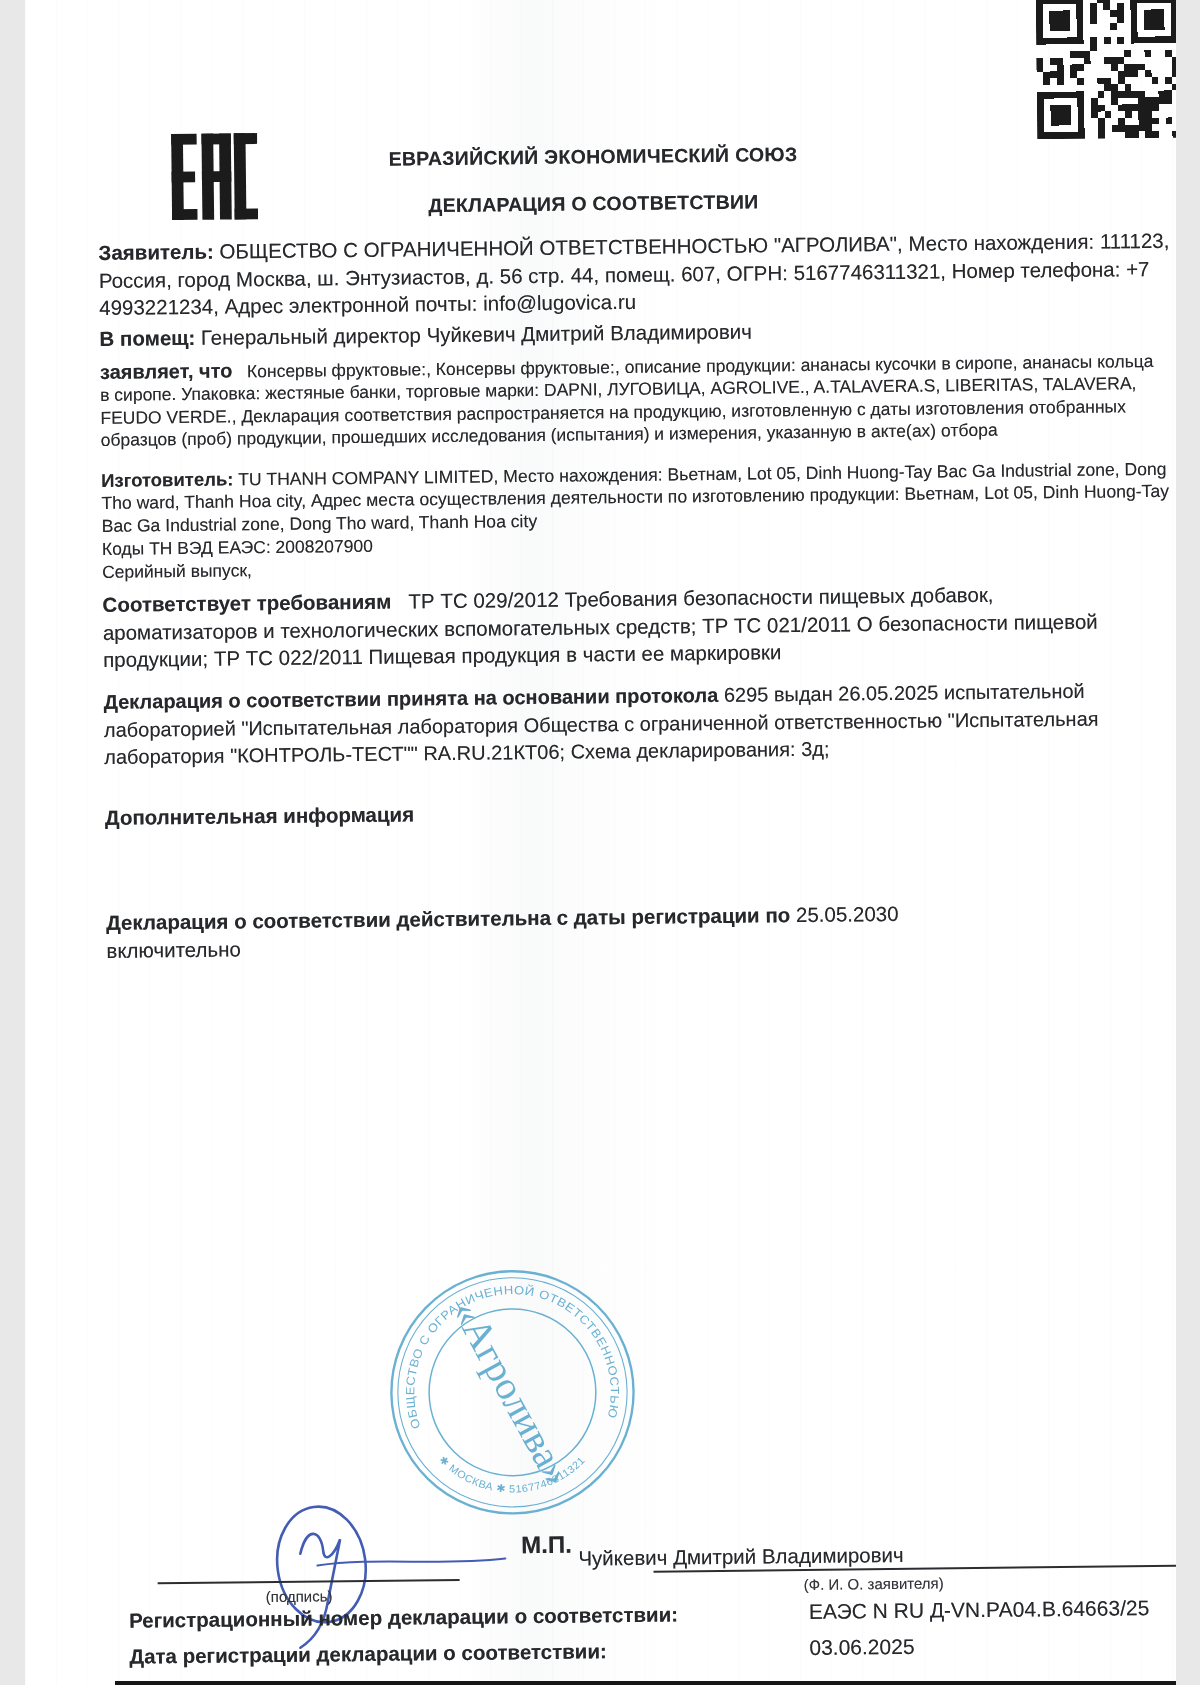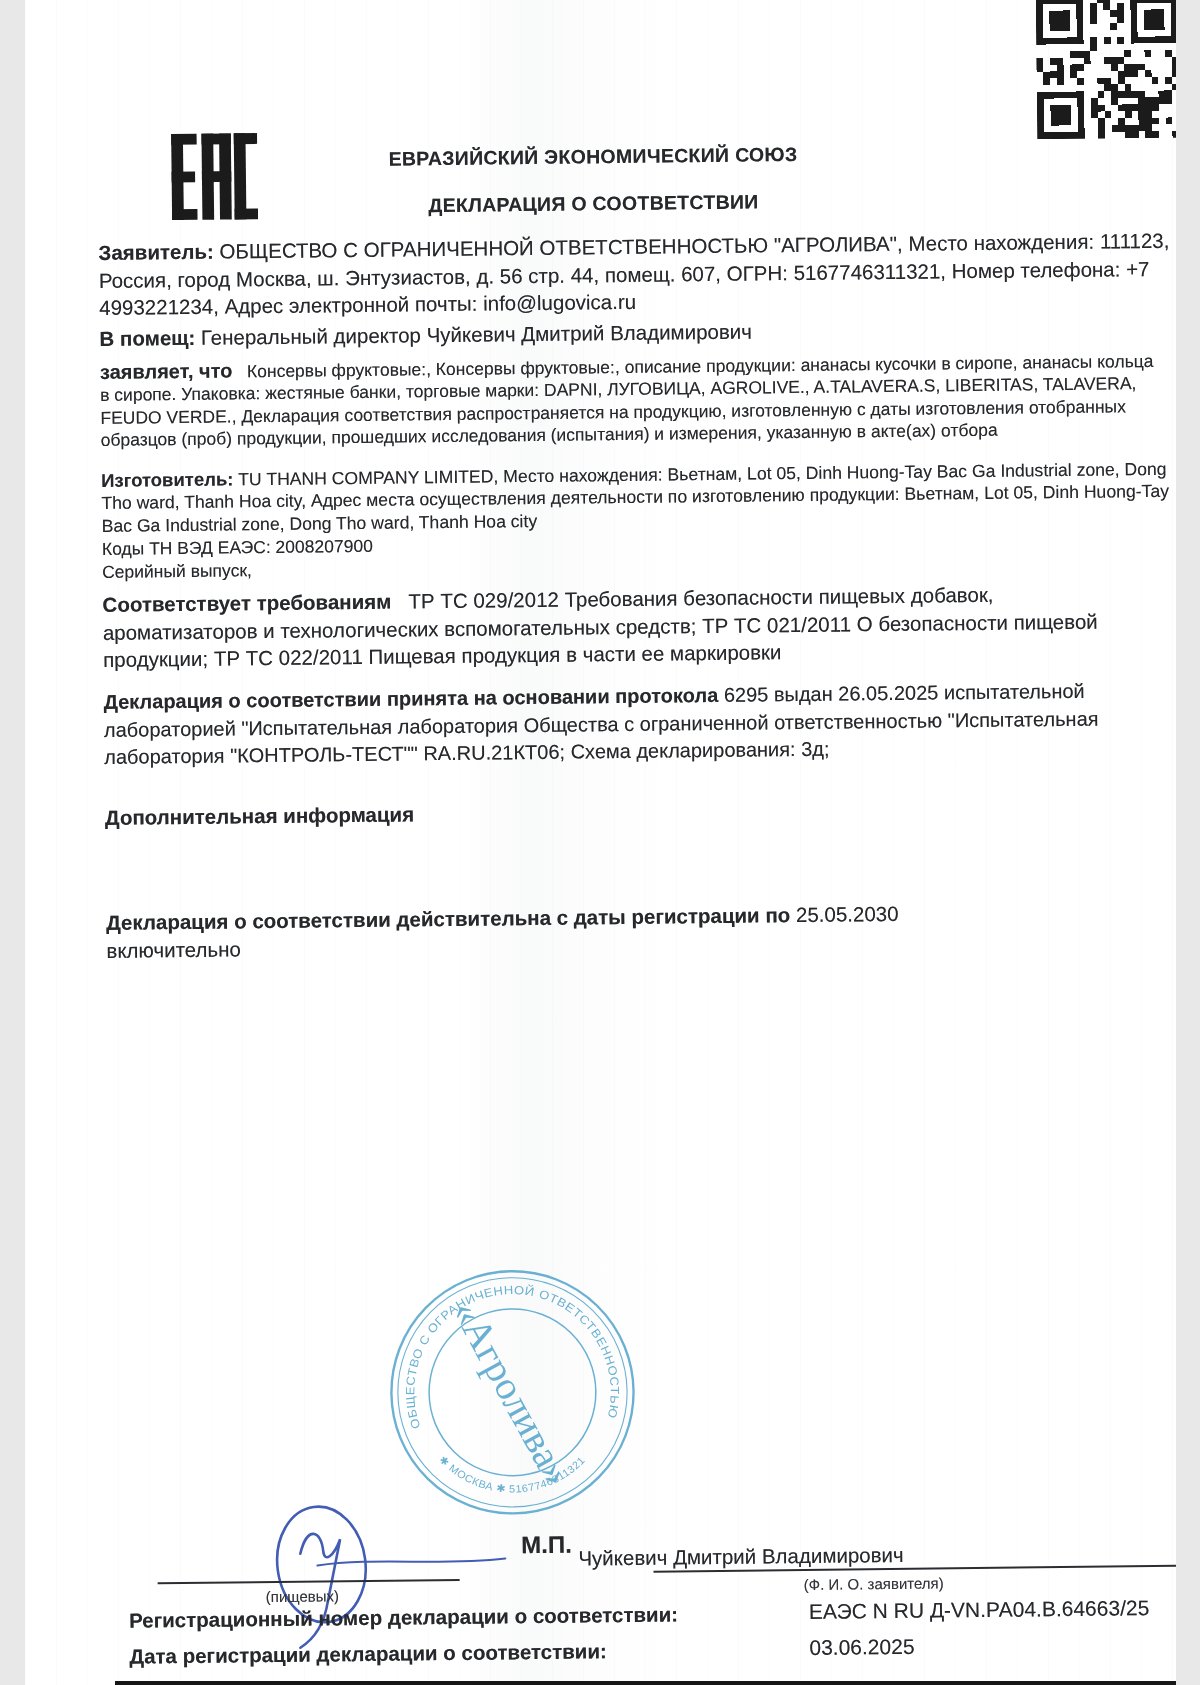--- a/index.html
+++ b/index.html
@@ -235,21 +235,21 @@
         <ellipse cx="66" cy="63" rx="44" ry="58" transform="rotate(-7 66 63)"></ellipse>
         <path d="M 45 52 C 52 24, 66 28, 68 50 C 69 61, 78 56, 85 38 L 72 100 C 68 124, 57 138, 44 146"></path>
         <path d="M 62 64 C 120 56, 185 66, 250 59" stroke-width="2"></path>
       </svg>
     </div>
 
     <div class="abs txt" style="left:452px;top:1530px;font-weight:bold;font-size:24px;margin-left:36px;">М.П.</div>
     <div class="abs para txt" style="left:545px;top:1544px;">Чуйкевич Дмитрий Владимирович</div>
 
     <div class="abs line" style="left:124px;top:1577px;width:302px;"></div>
-    <div class="abs caption txt" style="left:232px;top:1584px;">(пищевых)</div>
+    <div class="abs caption txt" style="left:232px;top:1584px;">(подпись)</div>
 
     <div class="abs line" style="left:620px;top:1571px;width:580px;"></div>
     <div class="abs caption txt" style="left:770px;top:1578px;">(Ф. И. О. заявителя)</div>
 
     <div class="abs regrow-label txt" style="left:95px;top:1603px;">Регистрационный номер декларации о соответствии:</div>
     <div class="abs regrow-value txt" style="left:775px;top:1602px;">ЕАЭС N RU Д-VN.РА04.В.64663/25</div>
     <div class="abs regrow-label txt" style="left:95px;top:1639px;">Дата регистрации декларации о соответствии:</div>
     <div class="abs regrow-value txt" style="left:775px;top:1638px;">03.06.2025</div>
   </div>
 

